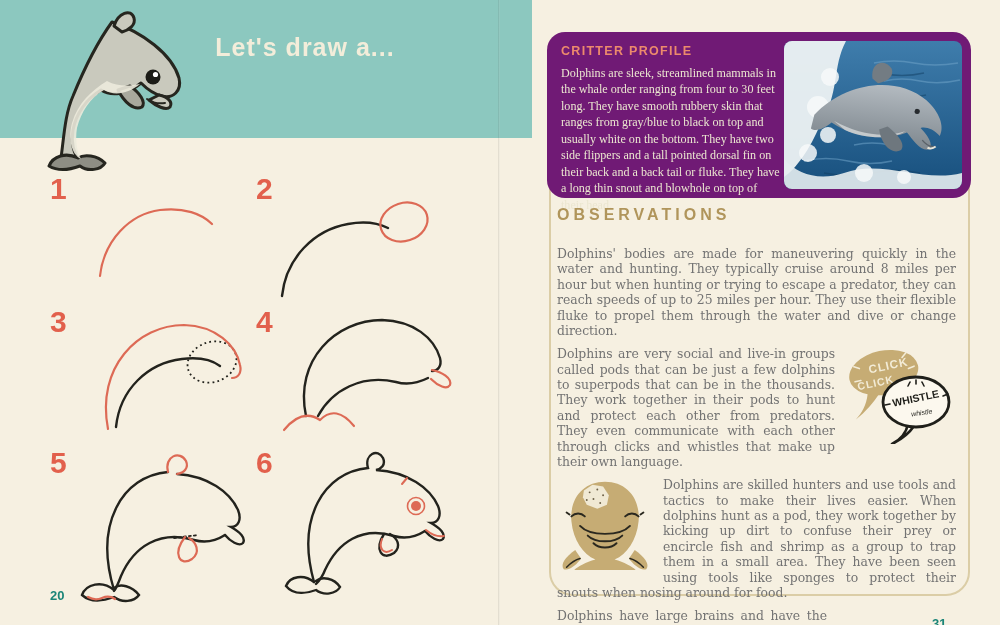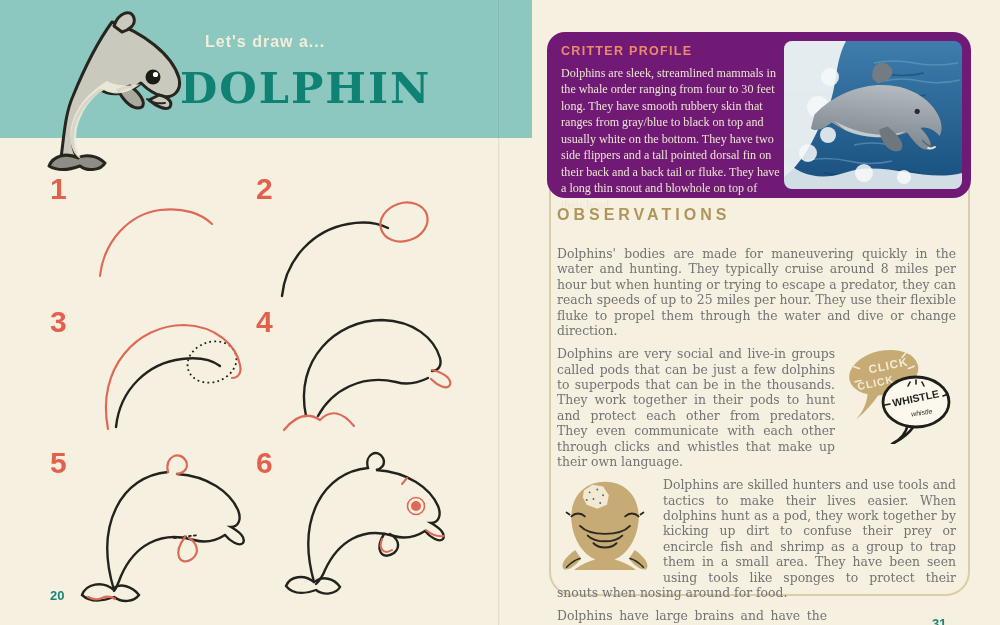--- a/index.html
+++ b/index.html
@@ -6,22 +6,22 @@
   html,body { background:#e9e4d4; }
   .spread {
     position:relative; width:1000px; height:625px; overflow:hidden;
     background:#f6f0e1;
     font-family:"Liberation Sans", sans-serif;
   }
   
   .teal-band { position:absolute; left:0; top:0; width:532px; height:138px; background:#8cc8bf; }
   .gutter { position:absolute; left:498px; top:0; width:2px; height:625px;
             background:linear-gradient(to right, rgba(0,0,0,0.10), rgba(255,255,255,0.12)); z-index:30; }
-  .kicker { position:absolute; left:205px; top:33px; width:200px; text-align:left;
-            font-size:16px; font-weight:bold; letter-spacing:1px; color:#f3edda; }
+  .kicker { position:absolute; left:205px; top:33px; width:200px; text-align:center;
+            font-size:25px; font-weight:bold; letter-spacing:1px; color:#f3edda; }
   .big-title { position:absolute; left:180px; top:63px; width:250px; text-align:center;
             font-family:"DejaVu Serif", serif; font-weight:800; font-size:43px;
             letter-spacing:2px; color:#0f8274; }
   .step-num { position:absolute; font-size:30px; font-weight:bold; color:#e2604c; z-index:5; }
   .page-num { position:absolute; font-size:13px; font-weight:bold; color:#1b8578; z-index:5; }
   .step-svg { position:absolute; }
   
   .frame { position:absolute; left:549px; top:34px; width:421px; height:562px;
            border:2px solid #dbcda6; border-radius:24px; }
   .profile-box { position:absolute; left:547px; top:32px; width:424px; height:166px;
@@ -42,21 +42,20 @@
 </style>
 </head>
 <body>
 
 <div class="spread">
 
   <div class="teal-band"></div>
   <div class="gutter"></div>
 
   <div class="kicker">Let's draw a...</div>
-  <div class="big-title">DOLPHIN</div>
 
   <svg class="step-svg" style="left:20px; top:6px; z-index:6;" width="185" height="168" viewBox="0 0 185 168">
     <g stroke="#26261f" stroke-width="3" stroke-linejoin="round" stroke-linecap="round">
       <path d="M 92,16 C 122,26 152,48 159,72 C 162,85 153,93 142,90 C 133,88 126,82 121,77
                C 108,88 92,91 81,84 C 66,93 56,108 53,124 C 51,136 54,148 60,156
                C 52,160 44,158 41,152 C 44,130 45,108 53,90 C 62,68 76,38 92,16 Z" fill="#c9c9bd"></path>
       <path d="M 94,20 C 98,7 111,2 114,12 C 116,19 109,24 102,26 Z" fill="#c9c9bd"></path>
       <path d="M 139,89 C 148,91 153,96 150,101 C 146,105 136,100 129,94 Z" fill="#c9c9bd"></path>
       <path d="M 98,84 C 104,96 114,105 122,101 C 126,96 120,87 110,80 Z" fill="#a9a99d"></path>
       <path d="M 58,152 C 46,146 33,150 29,160 C 39,166 52,163 60,160 C 68,166 81,164 85,157

